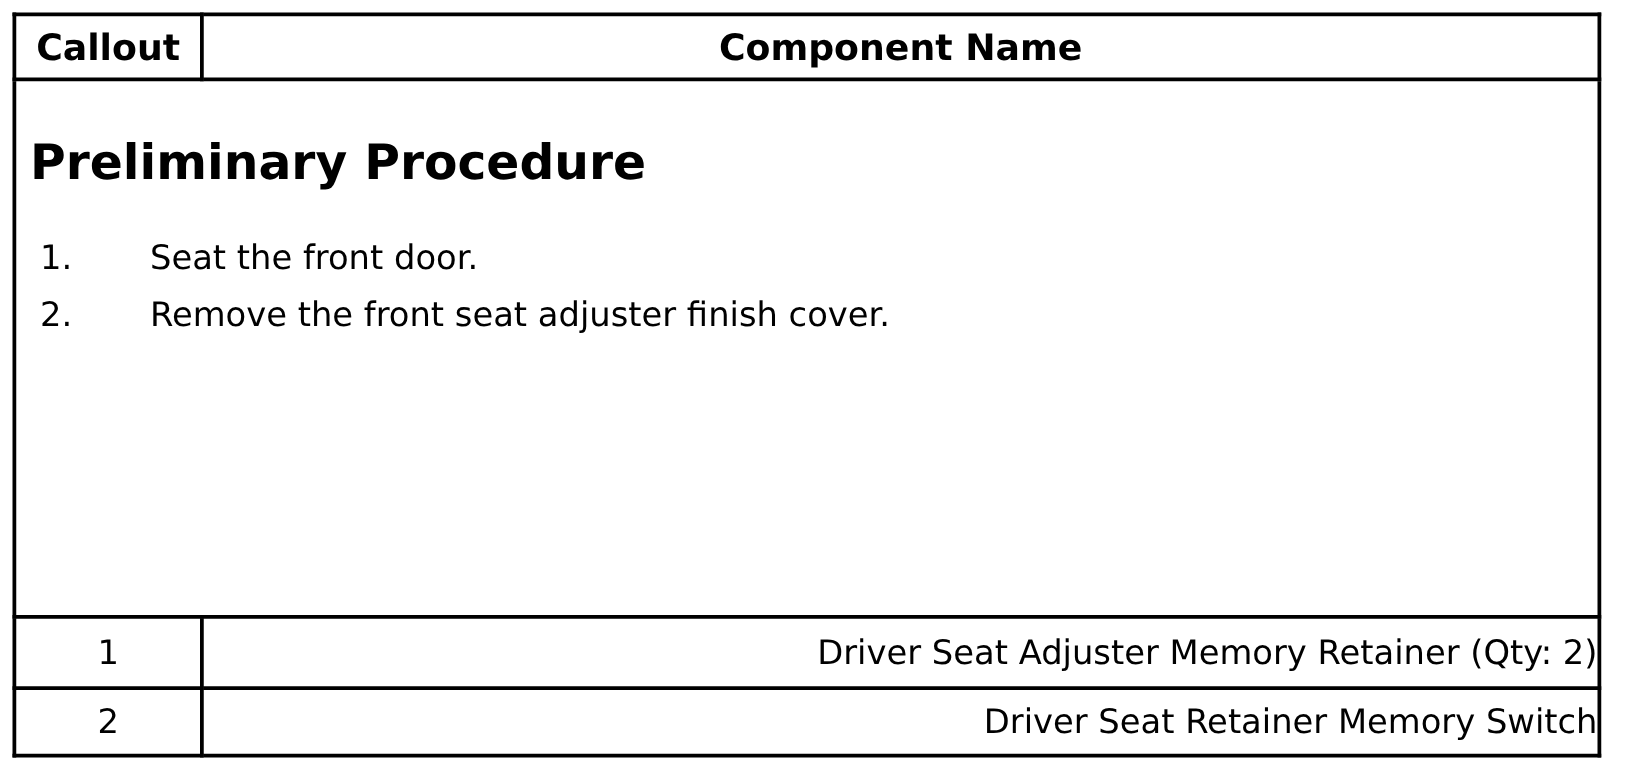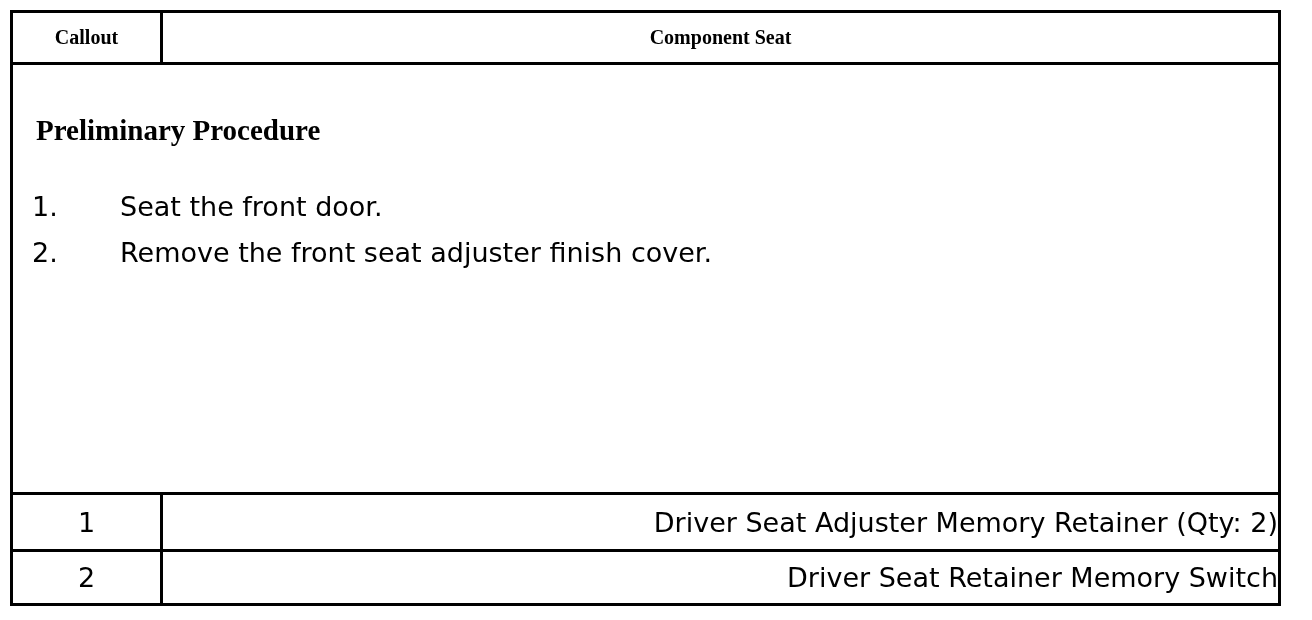--- a/index.html
+++ b/index.html
@@ -26,37 +26,35 @@
     table-layout: fixed;
   }
   table.callout-table th,
   table.callout-table td {
     border: 3px solid #000000;
     background: #ffffff;
   }
   col.col-callout { width: 150px; }
   tr.header-row { height: 52px; }
   tr.header-row th {
-    font-size: 20px;
+    font-size: 29px;
     font-weight: bold;
     text-align: center;
     vertical-align: middle;
-    font-family: Liberation Serif, serif;
   }
   tr.procedure-row { height: 430px; }
   tr.procedure-row td {
     vertical-align: top;
     padding: 8px 10px;
   }
   .proc-title {
-    font-size: 29px;
+    font-size: 39px;
     font-weight: bold;
-    margin: 40px 0 0 13px;
+    margin: 40px 0 0 1px;
     line-height: 35px;
-    font-family: Liberation Serif, serif;
   }
   .steps {
     margin-top: 36px;
   }
   .step {
     display: flex;
     font-size: 27px;
     line-height: 46px;
   }
   .step-num {
@@ -85,21 +83,21 @@
 
 <div class="page">
   <table class="callout-table">
     <colgroup>
       <col class="col-callout">
       <col class="col-name">
     </colgroup>
     <tbody>
       <tr class="header-row">
         <th>Callout</th>
-        <th>Component Seat</th>
+        <th>Component Name</th>
       </tr>
       <tr class="procedure-row">
         <td colspan="2">
           <div class="proc-title">Preliminary Procedure</div>
           <div class="steps">
             <div class="step">
               <span class="step-num">1.</span>
               <span class="step-text">Seat the front door.</span>
             </div>
             <div class="step">

